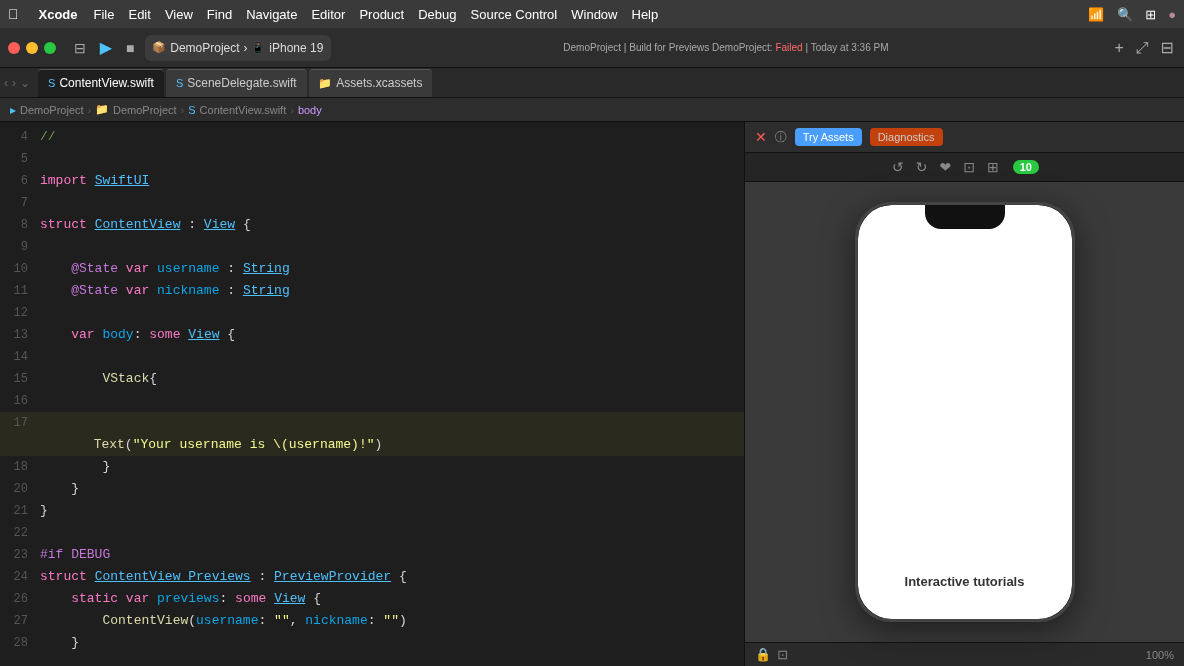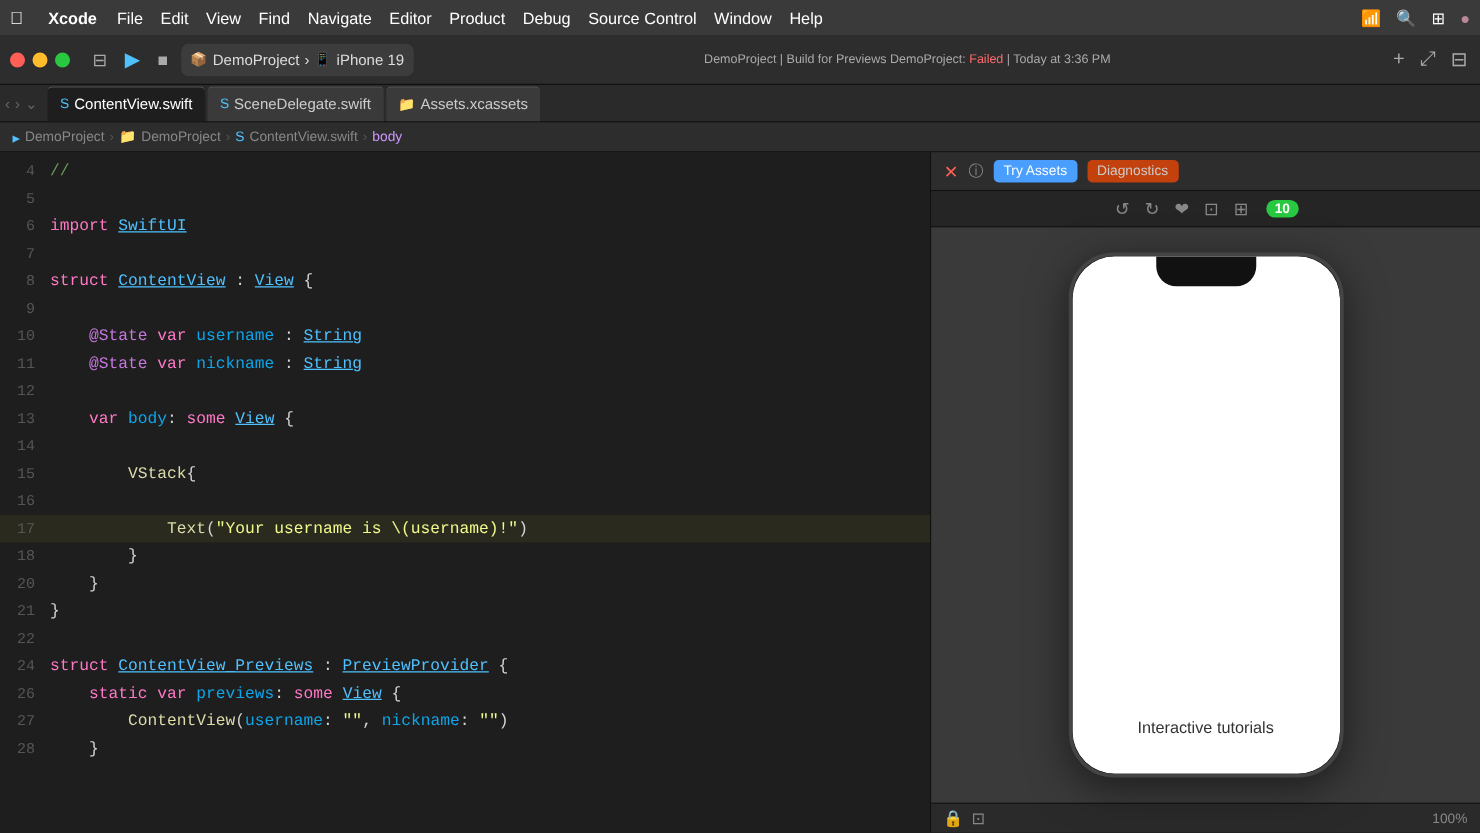--- a/index.html
+++ b/index.html
@@ -139,21 +139,21 @@
       padding-right: 12px;
       font-size: 12px;
       user-select: none;
       flex-shrink: 0;
     }
     .line-content {
       flex: 1;
       white-space: pre;
       color: #d4d4d4;
     }
-    .line-17 { background: #2a2a1e; }
+    .line-17 { background: #2a2a1e; flex-direction: column; }
 
     
     .kw { color: #ff79c6; }        
     .kw2 { color: #c678dd; }       
     .type { color: #4fc1ff; text-decoration: underline; }      
     .str { color: #f1fa8c; }       
     .comment { color: #6a9955; }   
     .func-name { color: #dcdcaa; } 
     .prop { color: #0ea5e9; }     
     .preproc { color: #c678dd; }
@@ -202,20 +202,21 @@
       font-size: 11px; padding: 1px 7px; font-weight: 600;
       margin-left: 4px;
     }
     .preview-area {
       flex: 1;
       display: flex;
       align-items: center;
       justify-content: center;
       background: #3a3a3a;
       position: relative;
+      font-weight: bold;
     }
 
     
     .phone-mockup {
       width: 220px;
       height: 420px;
       background: #111;
       border-radius: 36px;
       border: 3px solid #444;
       position: relative;
@@ -431,20 +432,24 @@
       <div class="code-line">
         <span class="line-num">21</span>
         <span class="line-content">}</span>
       </div>
 
       <div class="code-line">
         <span class="line-num">22</span>
         <span class="line-content"> </span>
       </div>
 
+      <div class="code-line">
+        <span class="line-num">23</span>
+        <span class="line-content"><span class="preproc">#if DEBUG</span></span>
+      </div>
 
       <div class="code-line">
         <span class="line-num">24</span>
         <span class="line-content"><span class="kw">struct</span> <span class="type">ContentView_Previews</span> : <span class="type">PreviewProvider</span> {</span>
       </div>
 
 
       <div class="code-line">
         <span class="line-num">26</span>
         <span class="line-content">    <span class="kw">static</span> <span class="kw">var</span> <span class="prop">previews</span>: <span class="kw">some</span> <span class="type">View</span> {</span>

